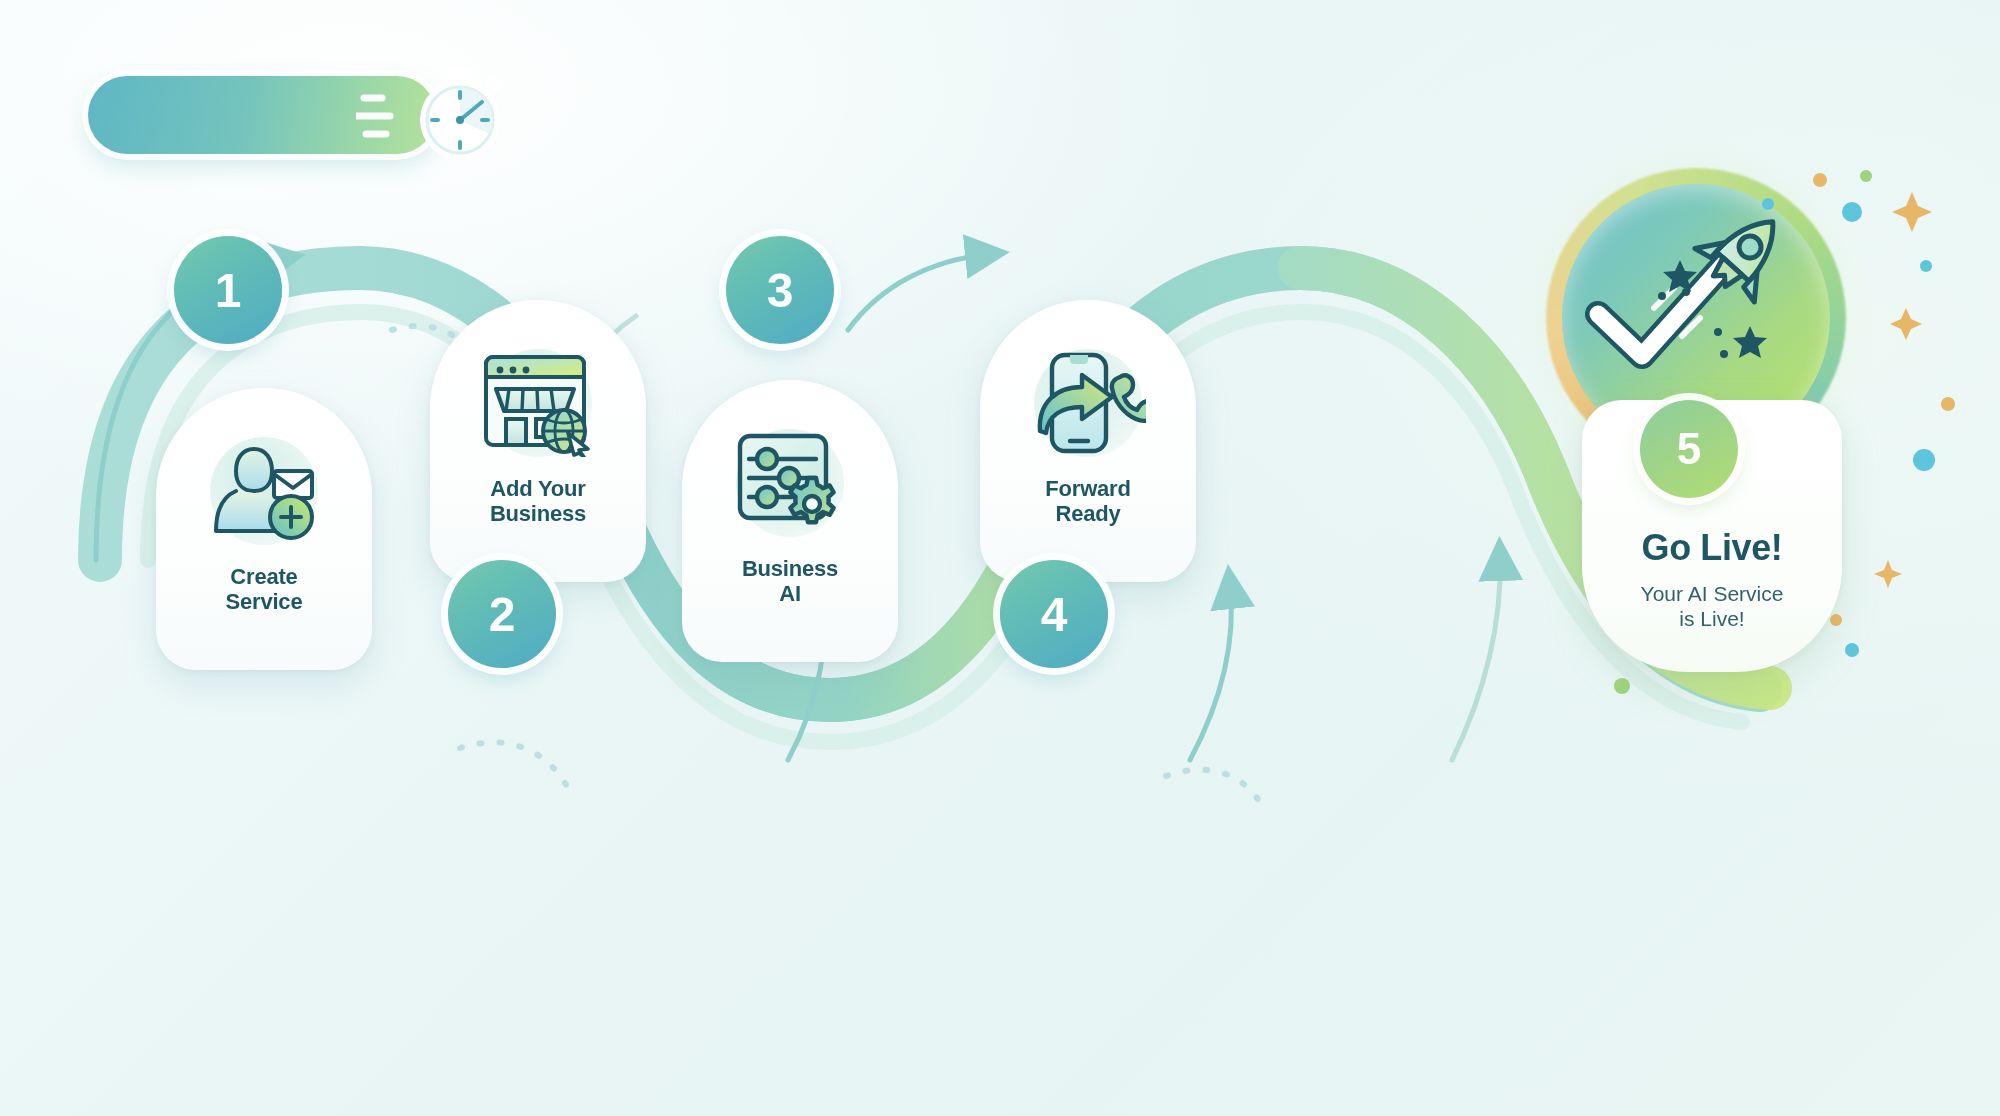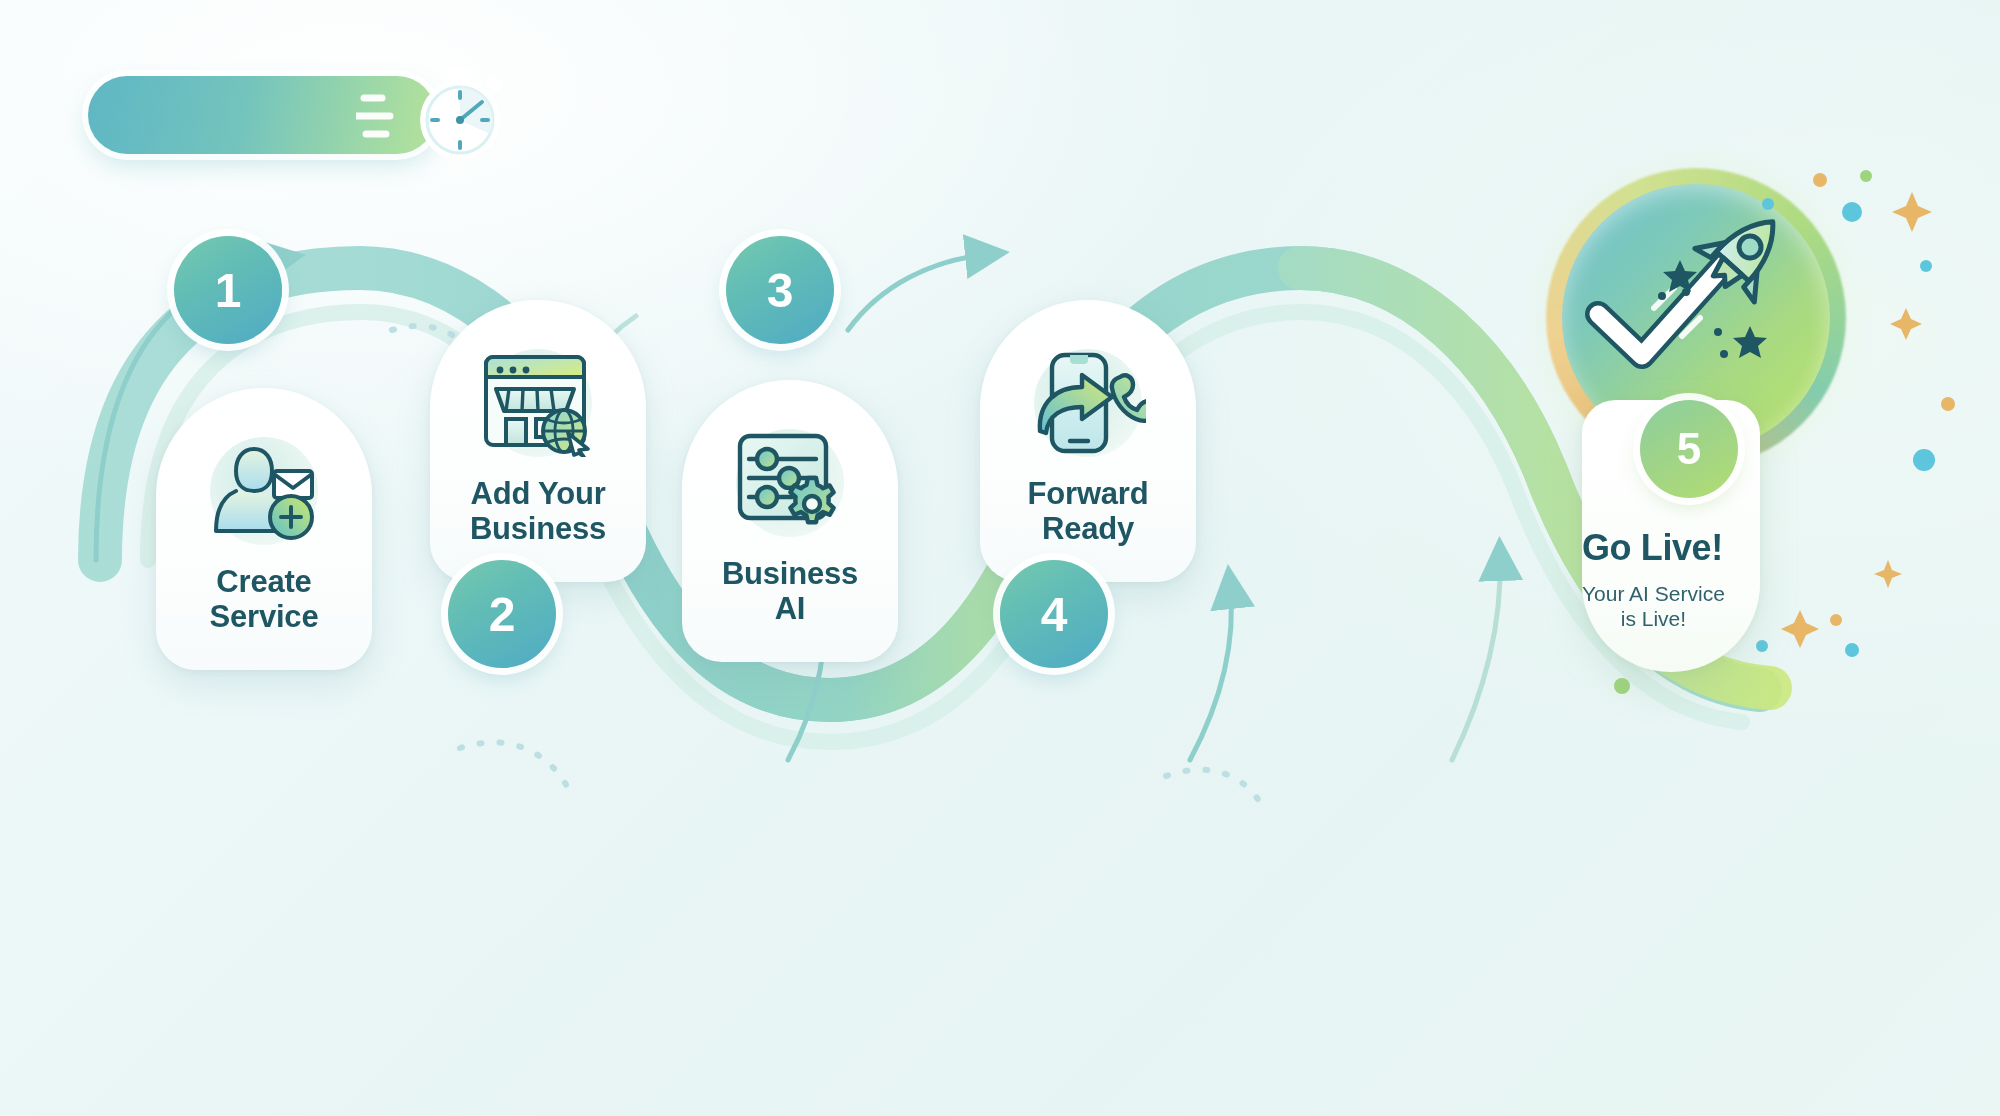--- a/index.html
+++ b/index.html
@@ -58,46 +58,46 @@
   }
   .icon-wrap::before {
     content: ""; position: absolute;
     width: 108px; height: 108px; border-radius: 50%;
     background: radial-gradient(circle at 42% 38%, rgba(173,222,214,.55), rgba(196,231,216,.30) 70%, rgba(255,255,255,0) 100%);
   }
   .icon-wrap svg { position: relative; z-index: 2; }
 
   .card-label {
     margin-top: 14px;
-    font-size: 31px; font-weight: bold;
+    font-size: 22px; font-weight: bold;
     color: #1f5663; line-height: 1.14;
     text-align: center; letter-spacing: -.2px;
     padding: 0 10px;
   }
 
   
   .step-circle {
     position: absolute;
     width: 108px; height: 108px; border-radius: 50%;
     background: linear-gradient(150deg, #76c9ae 0%, #62bdb6 38%, #4fabc4 100%);
     box-shadow: 0 0 0 7px rgba(255,255,255,.92), 0 9px 22px rgba(80,160,180,.28);
     display: flex; align-items: center; justify-content: center;
     color: #ffffff; font-size: 48px; font-weight: bold;
     z-index: 6;
   }
 
   
   .final-card {
     position: absolute; left: 1582px; top: 400px;
-    width: 178px; height: 272px;
+    width: 260px; height: 272px;
     background: linear-gradient(180deg, #ffffff 0%, #fbfefb 70%, #f6fbf5 100%);
     border-radius: 40px 40px 106px 106px;
     box-shadow: 0 16px 38px rgba(140,180,150,.22), 0 2px 8px rgba(140,180,150,.14);
     display: flex; flex-direction: column;
-    align-items: flex-start; justify-content: flex-end;
+    align-items: center; justify-content: flex-end;
     padding-bottom: 40px;
   }
   .final-title {
     font-size: 36px; font-weight: bold; color: #1f5663;
     letter-spacing: -.4px;
   }
   .final-sub {
     margin-top: 12px; font-size: 21px; color: #32616e;
     line-height: 1.22; text-align: center;
   }

